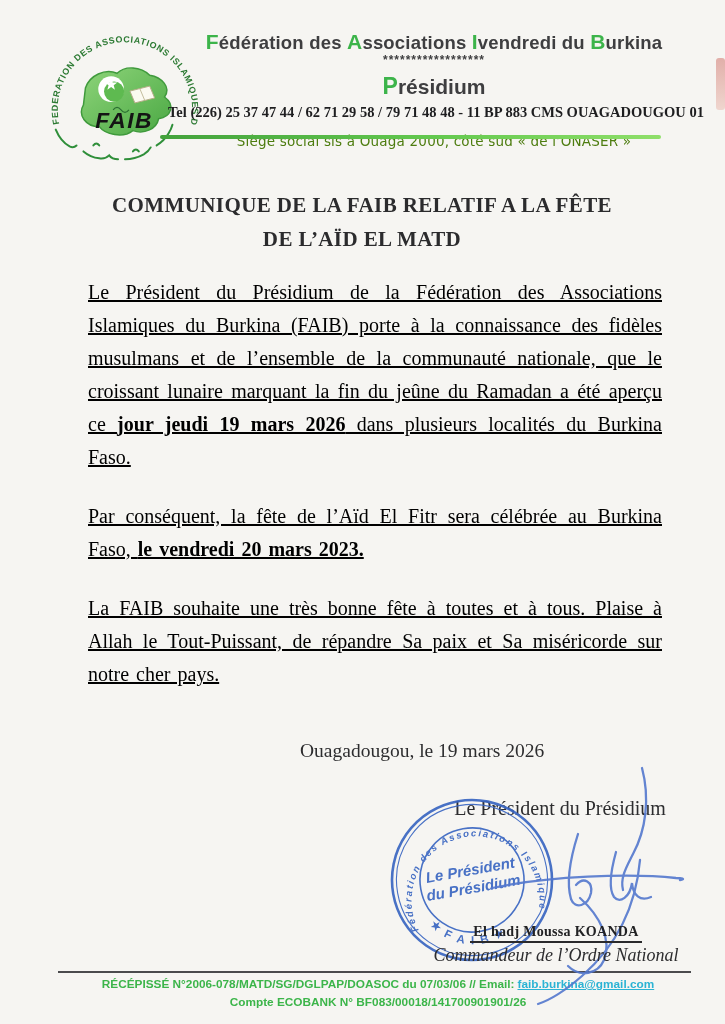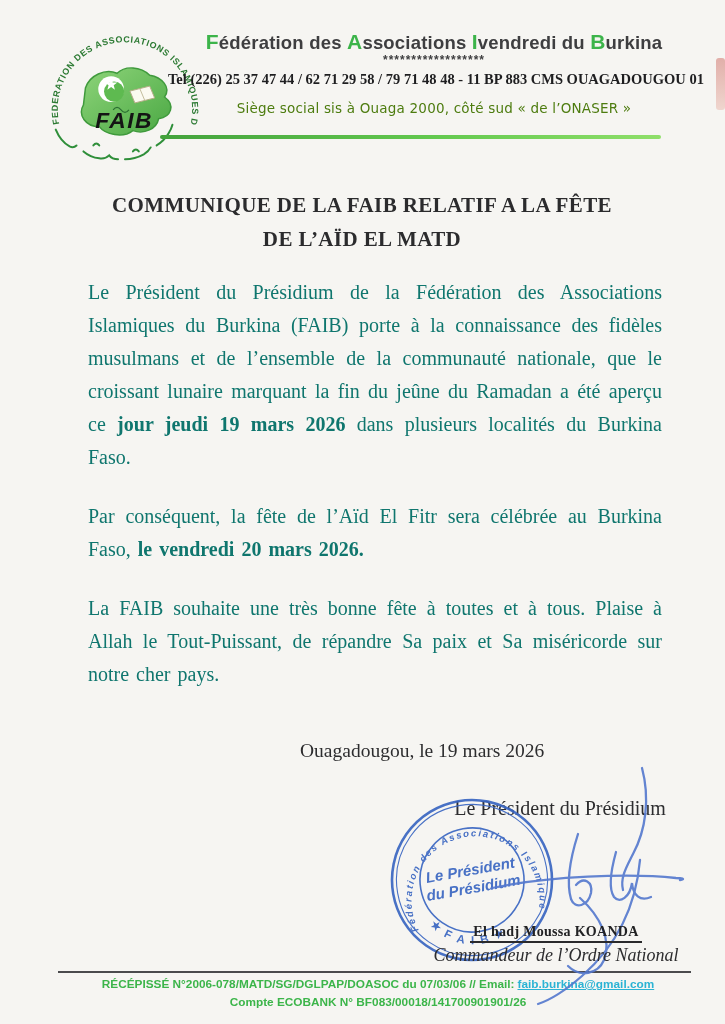--- a/index.html
+++ b/index.html
@@ -20,21 +20,21 @@
   .tel-line{font-family:"Liberation Serif",serif;font-weight:600;font-size:14.5px;color:#1e1e20;margin-top:4px;white-space:nowrap;}
   .addr-line{font-family:"DejaVu Sans",sans-serif;font-weight:500;font-size:13.5px;color:#4d7c0f;margin-top:12px;letter-spacing:.2px;}
   .green-rule{position:absolute;left:160px;top:135px;width:501px;height:4px;border-radius:2px;
     background:linear-gradient(90deg,#43a23c,#63c94f 55%,#8fdf6a);}
   
   .doc-title{position:absolute;left:62px;top:188px;width:600px;text-align:center;
     font-family:"Liberation Serif",serif;font-weight:bold;font-size:21px;line-height:34px;
     color:#2b2b2d;letter-spacing:.4px;}
   
   .body-text{position:absolute;left:88px;top:276px;width:574px;
-    font-size:20px;line-height:33px;color:#0f766e;text-align:justify;word-spacing:2px;}
+    font-size:20px;line-height:33px;color:#000000;text-align:justify;word-spacing:2px;text-decoration:underline;}
   .body-text p{margin:0 0 26px 0;}
   .body-text .b{font-weight:bold;}
   
   .dateline{position:absolute;left:300px;top:740px;width:362px;text-align:left;
     font-size:19.5px;color:#2d2d2f;}
   .typed-title{position:absolute;left:400px;top:797px;width:320px;text-align:center;
     font-size:20px;color:#2d2d2f;z-index:1;}
   .stamp{position:absolute;left:386px;top:794px;width:172px;height:172px;z-index:2;opacity:.92;}
   .autograph{position:absolute;left:430px;top:756px;width:280px;height:252px;z-index:3;}
   .name-block{position:absolute;left:370px;top:922px;width:372px;text-align:center;z-index:4;}
@@ -90,34 +90,37 @@
       <path d="M 124 126 q 8 -5 12 -12 q 3 -5 4 -9"></path>
       <path d="M 60 126 q 3 -4 6 0 M 100 132 q 3 -4 6 0"></path>
     </g>
   </svg>
 
   <div class="header-text">
     <div class="org-title">
       <span class="gi">F</span><span>édération des </span><span class="gi">A</span><span>ssociations </span><span class="gi">I</span><span>vendredi du </span><span class="gi">B</span><span>urkina</span>
     </div>
     <div class="stars">******************</div>
+    <div class="presidium">
+      <span class="gi">P</span><span>résidium</span>
+    </div>
     <div class="tel-line">Tel (226) 25 37 47 44 / 62 71 29 58 / 79 71 48 48 - 11 BP 883 CMS OUAGADOUGOU 01</div>
     <div class="addr-line">Siège social sis à Ouaga 2000, côté sud « de l’ONASER »</div>
   </div>
   <div class="green-rule"></div>
   <div class="scan-smudge"></div>
 
   <div class="doc-title">
     <span style="display:block">COMMUNIQUE DE LA FAIB RELATIF A LA FÊTE</span>
     <span style="display:block">DE L’AÏD EL MATD</span>
   </div>
 
   <div class="body-text">
     <p><span>Le Président du Présidium de la Fédération des Associations Islamiques du Burkina (FAIB) porte à la connaissance des fidèles musulmans et de l’ensemble de la communauté nationale, que le croissant lunaire marquant la fin du jeûne du Ramadan a été aperçu ce </span><span class="b">jour jeudi 19 mars 2026</span><span> dans plusieurs localités du Burkina Faso.</span></p>
-    <p><span>Par conséquent, la fête de l’Aïd El Fitr sera célébrée au Burkina Faso, </span><span class="b">le vendredi 20 mars 2026.</span></p>
+    <p><span>Par conséquent, la fête de l’Aïd El Fitr sera célébrée au Burkina Faso, </span><span class="b">le vendredi 20 mars 2023.</span></p>
     <p>La FAIB souhaite une très bonne fête à toutes et à tous. Plaise à Allah le Tout-Puissant, de répandre Sa paix et Sa miséricorde sur notre cher pays.</p>
   </div>
 
   <div class="dateline">Ouagadougou, le 19 mars 2026</div>
   <div class="typed-title">Le Président du Présidium</div>
 
   <svg class="stamp" viewBox="0 0 172 172">
     <defs>
       <path id="stampTopArc" d="M 25 126 A 64 64 0 1 1 147 126" fill="none"></path>
       <path id="stampBottomArc" d="M 33 116 A 58 58 0 0 0 139 116" fill="none"></path>

